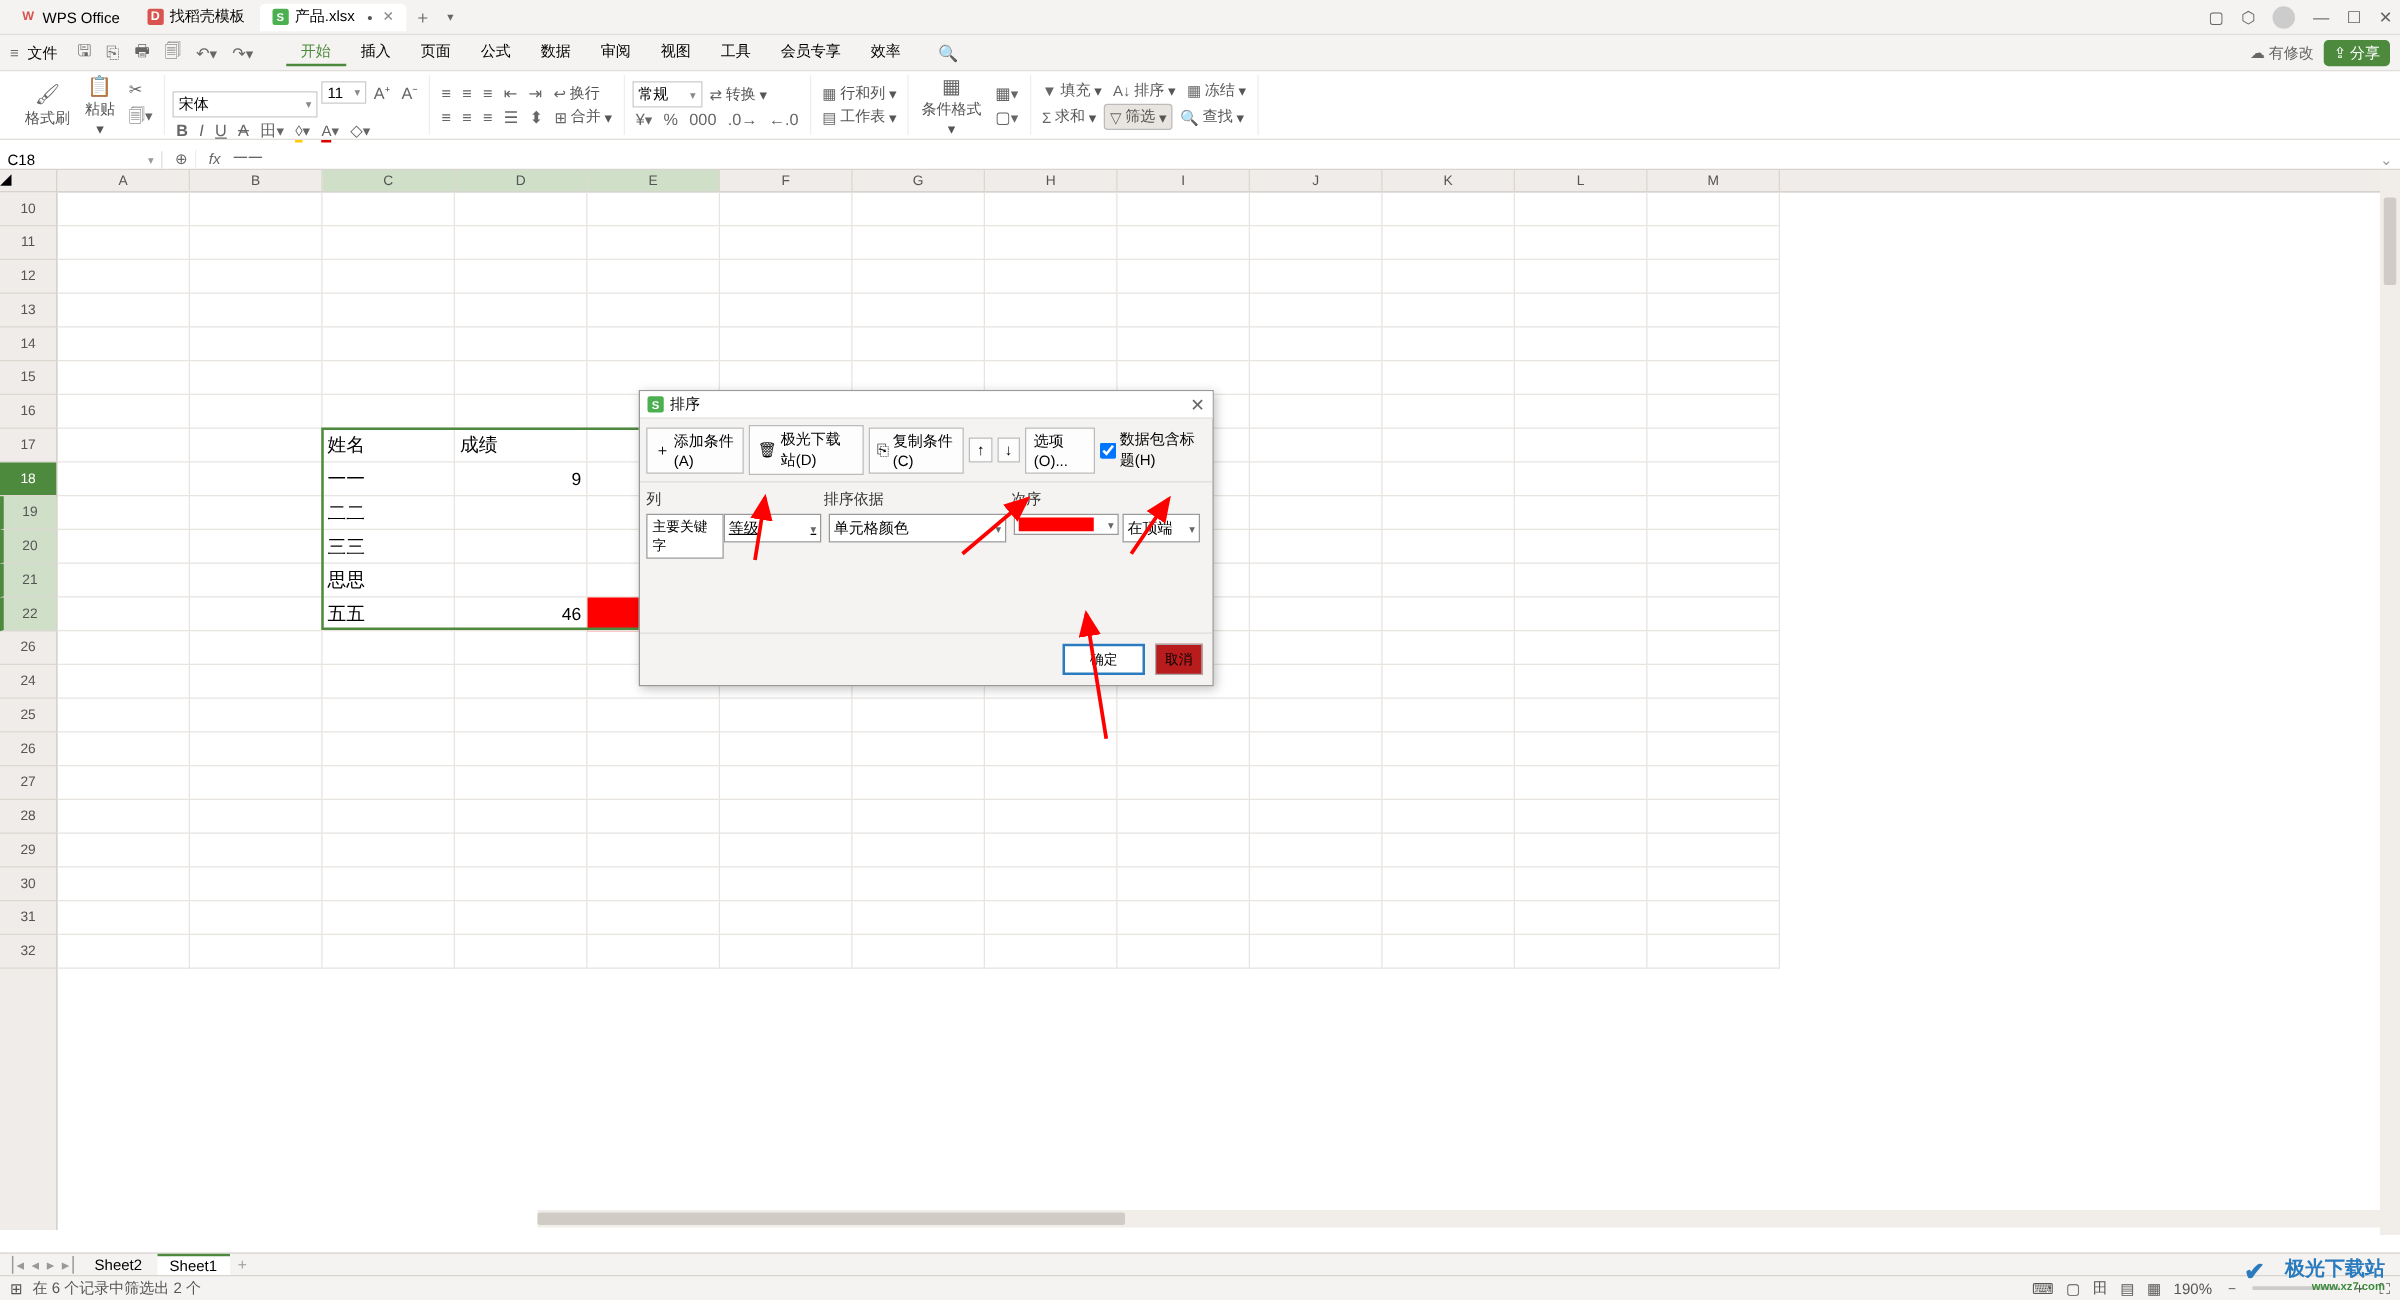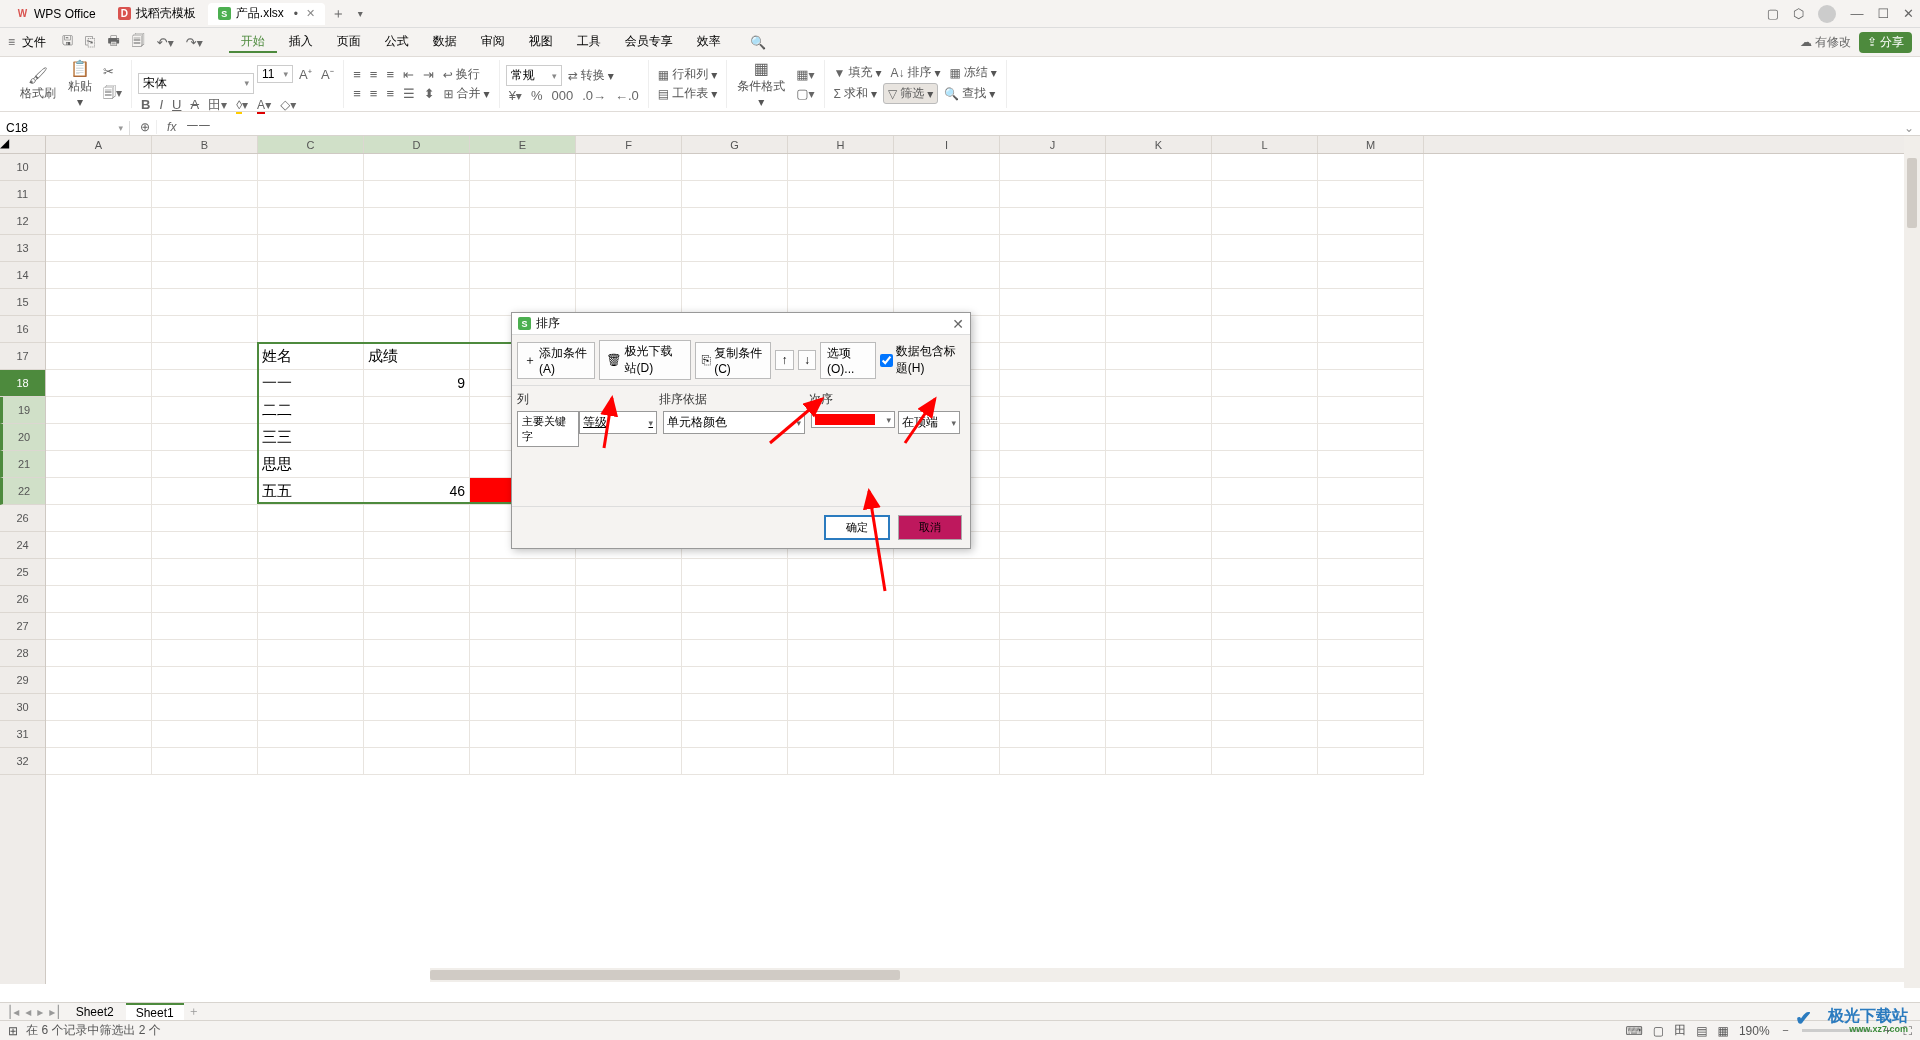--- a/index.html
+++ b/index.html
@@ -83,21 +83,21 @@
 .dlg-chk{margin-left:auto;display:flex;align-items:center;gap:3px;}
 .dlg-body{padding:5px;}
 .dlg-colhdr{display:flex;font-size:11px;color:#333;margin-bottom:3px;}
 .dlg-row{display:flex;align-items:flex-start;gap:0;}
 .dlg-key{background:#fff;border:1px solid #999;padding:2px 4px;font-size:11px;width:62px;}
 .dlg-sel{background:#fff;border:1px solid #999;padding:2px 3px;font-size:11px;display:flex;align-items:center;justify-content:space-between;}
 .dlg-sel .dr{color:#666;font-size:9px;}
 .colorswatch{background:#f00;width:60px;height:11px;}
 .dlg-foot{padding:8px;display:flex;justify-content:flex-end;gap:8px;border-top:1px solid #ddd;}
 .dlg-mainbtn{background:#fff;border:2px solid #2b7bbf;padding:3px 20px;font-size:11px;cursor:default;}
-.dlg-stdbtn{background:#be185d;border:1px solid #aaa;padding:4px 20px;font-size:11px;cursor:default;}
+.dlg-stdbtn{background:#b91c1c;border:1px solid #aaa;padding:4px 7px;font-size:11px;cursor:default;}
 
 
 .arrow{position:absolute;pointer-events:none;}
 
 
 .sheetbar{position:absolute;bottom:20px;left:0;right:0;height:18px;background:#f5f3f1;border-top:1px solid #d8d4cf;display:flex;align-items:center;padding:0 4px;font-size:11px;}
 .sheetnav{color:#999;padding:0 3px;}
 .sheettab{padding:1px 10px;margin:0 1px;}
 .sheettab.active{background:#fff;border-top:2px solid #4d8a3d;}
 

